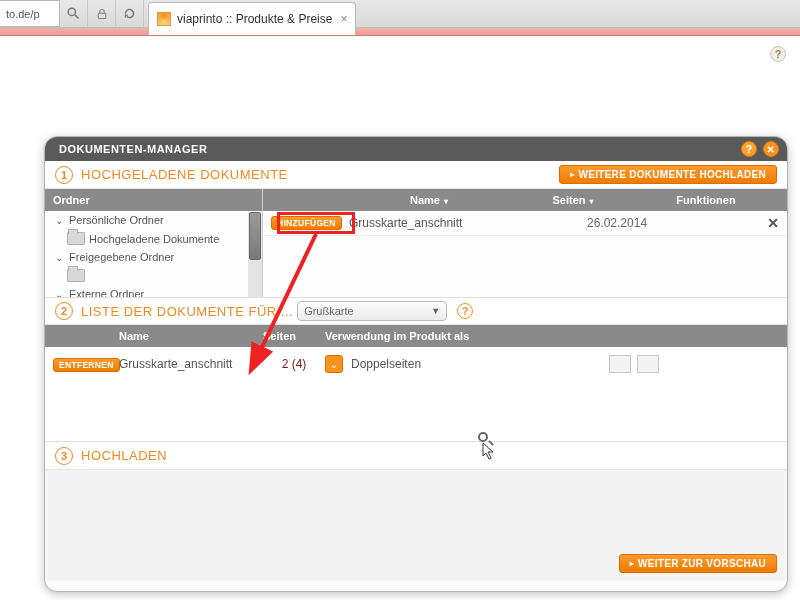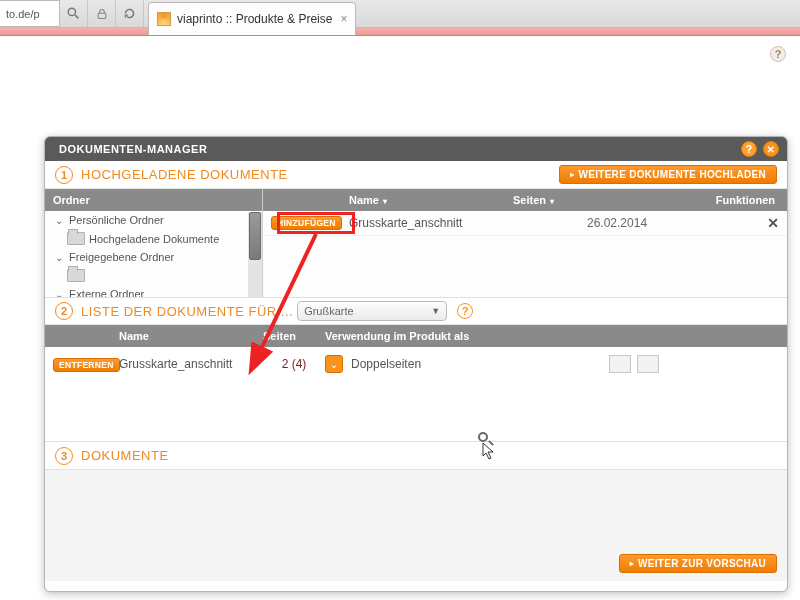--- a/index.html
+++ b/index.html
@@ -76,21 +76,21 @@
   .qmark.grey { background: #eee; color: #b08040; border: 1px solid #d8c0a0; }
 
   
   .dialog {
     position: absolute;
     left: 44px; top: 100px;
     width: 744px; height: 456px;
     background: #fdfdfd;
     border: 1px solid #b5b5b5;
     box-shadow: 0 2px 8px rgba(0,0,0,0.25);
-    border-radius: 6px;
+    border-radius: 13px;
     overflow: hidden;
   }
   .titlebar {
     height: 24px;
     background: #5a5a5a;
     color: #fff;
     display: flex; align-items: center;
     padding: 0 8px 0 14px;
     font-size: 11px; letter-spacing: 0.5px;
   }
@@ -171,21 +171,21 @@
   }
   .folder:before {
     content: ""; position: absolute; left: 0; top: -4px;
     width: 8px; height: 4px; background:#d8d8d8; border:1px solid #b0b0b0; border-bottom:none;
   }
 
   .docs {
     flex: 1; position: relative;
   }
   .docs-head { justify-content: flex-start; }
-  .docs-head .col { margin-right: 4px; }
+  .docs-head .col { margin-right: 4px; text-align: center; }
   .col-name { width: 238px; padding-left: 78px; }
   .col-date { width: 120px; }
   .col-func { flex: 1; text-align: right; }
   .sort-tri { font-size: 8px; margin-left: 4px; }
 
   .doc-row {
     display: flex; align-items: center;
     padding: 4px 8px;
     border-bottom: 1px solid #f0f0f0;
   }
@@ -402,21 +402,21 @@
             <span class="thumbpage"></span>
             <span class="thumbpage"></span>
           </span>
         </span>
       </div>
     </div>
 
     <div class="section3">
       <div class="section-head">
         <span class="step-circle">3</span>
-        <span class="section-title">DOKUMENTE</span>
+        <span class="section-title">HOCHLADEN</span>
       </div>
       <div class="section3-body"></div>
       <div class="footer">
         <span class="orange-btn">
           <span class="tri">▸</span>
           <span>WEITER ZUR VORSCHAU</span>
         </span>
       </div>
     </div>
   </div>

